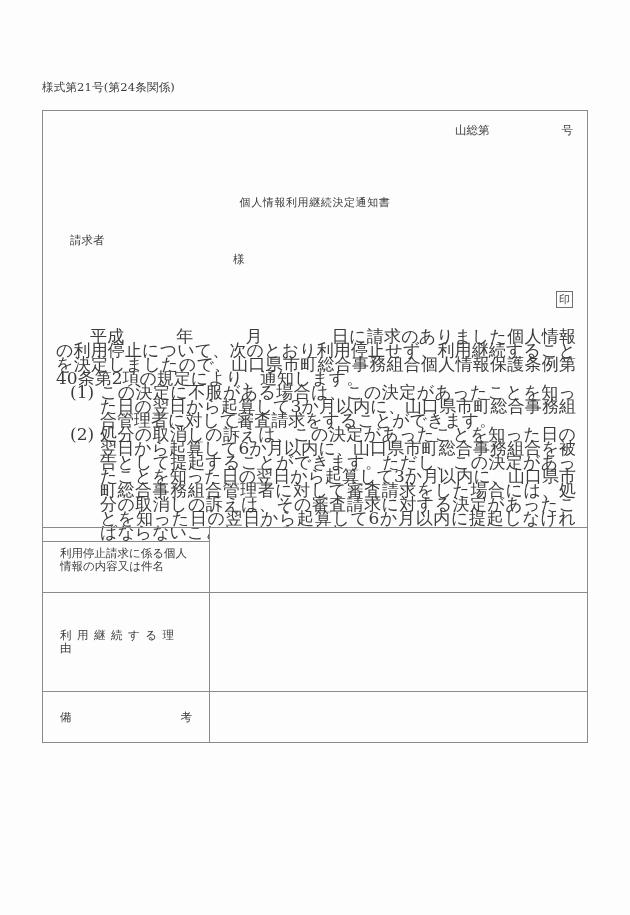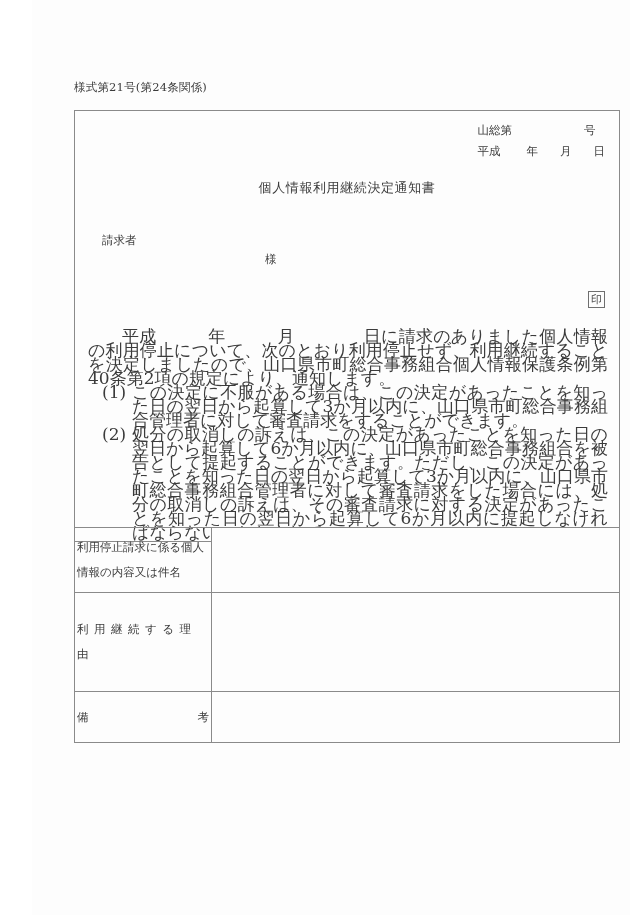--- a/index.html
+++ b/index.html
@@ -12,21 +12,20 @@
     height: 915px;
     position: relative;
     font-family: "DejaVu Serif", "Liberation Serif", serif;
     color: #3b3b3b;
     -webkit-font-smoothing: antialiased;
   }
   .page {
     position: absolute;
     inset: 0;
     background: #fdfdfd;
-    margin-left: 32px;
   }
 
   
   .form-no {
     position: absolute;
     left: 42px;
     top: 80px;
     font-size: 11.5px;
     letter-spacing: 0.2px;
     color: #3b3b3b;
@@ -59,25 +58,25 @@
     white-space: nowrap;
   }
   .docmeta .lbl { display: inline-block; }
   .sp-wide  { display: inline-block; width: 46px; }
   .sp-mid   { display: inline-block; width: 26px; }
   .sp-small { display: inline-block; width: 22px; }
 
   
   .doc-title {
     position: absolute;
-    top: 68px;
+    top: 84px;
     left: 0;
     width: 100%;
     text-align: center;
-    font-size: 13px;
+    font-size: 11px;
     letter-spacing: 0.6px;
     white-space: nowrap;
   }
 
   
   .addressee-label {
     position: absolute;
     left: 27px;
     top: 122px;
     font-size: 11.5px;
@@ -154,22 +153,22 @@
     table-layout: fixed;
   }
   .form-table td {
     border: 1px solid #8a8a8a;
     font-size: 11.5px;
     vertical-align: middle;
     padding: 0;
   }
   .form-table td.label {
     width: 132px;
-    padding: 6px 2px;
-    line-height: 25px;
+    padding: 6px 17px;
+    line-height: 13px;
     color: #3b3b3b;
   }
   .form-table td.value {
     background: #fdfdfd;
   }
   .row-1 .label { height: 52px; }
   .row-2 .label { height: 86px; }
   .row-3 .label { height: 38px; }
 
   .spread-2 {
@@ -190,29 +189,20 @@
   <div class="form-no">様式第21号(第24条関係)</div>
 
   <div class="main-box">
 
     <div class="docmeta">
       <div class="row">
         <span class="lbl">山総第</span>
         <span class="sp-wide"></span>
           <span class="sp-mid"></span>
         <span>号</span>
-      </div>
-      <div class="row">
-        <span class="lbl">平成</span>
-        <span class="sp-mid"></span>
-        <span>年</span>
-        <span class="sp-small"></span>
-        <span>月</span>
-        <span class="sp-small"></span>
-        <span>日</span>
       </div>
     </div>
 
     <div class="doc-title">個人情報利用継続決定通知書</div>
 
     <div class="addressee-label">請求者</div>
     <div class="addressee-sama">様</div>
 
     <div class="seal-box">印</div>
 

